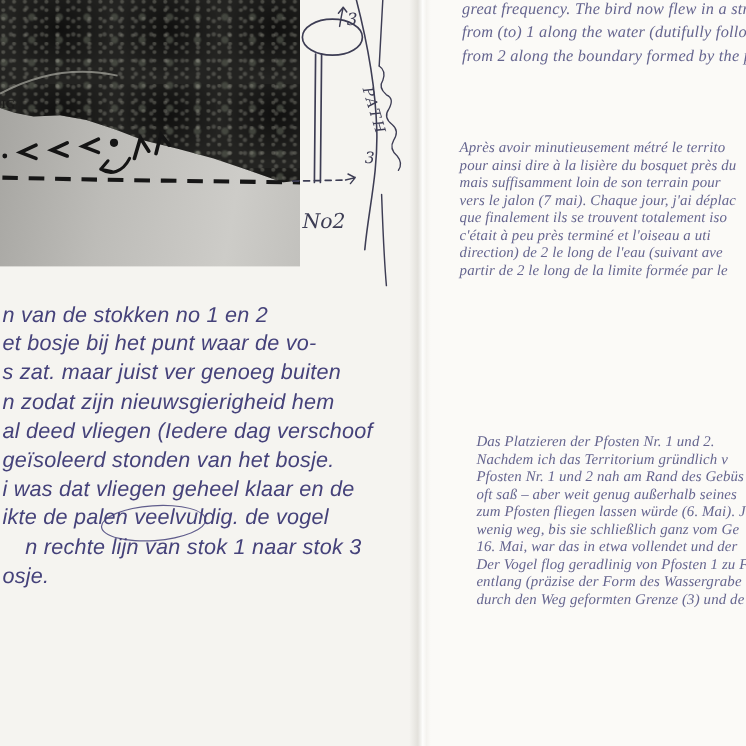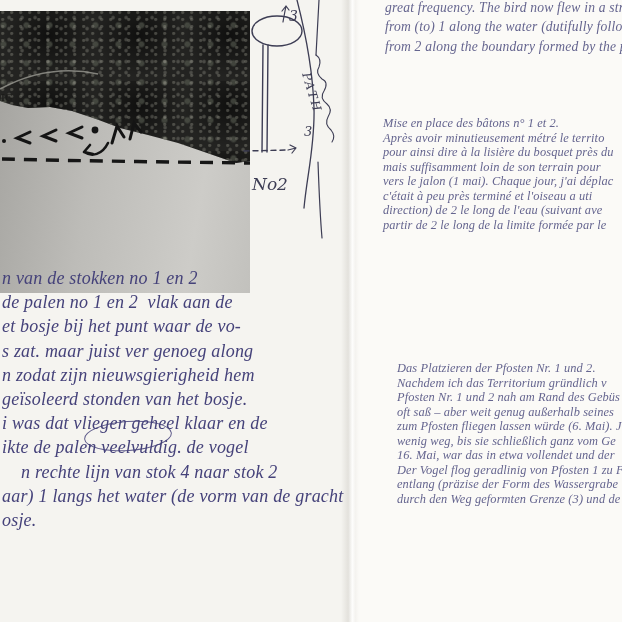--- a/index.html
+++ b/index.html
@@ -17,42 +17,42 @@
     position:absolute;left:341px;top:0;width:18px;height:622px;
     background:linear-gradient(90deg, rgba(120,112,100,0) 0%, rgba(120,112,100,0.14) 40%, rgba(255,255,255,0.7) 62%, rgba(120,112,100,0.05) 80%, rgba(120,112,100,0) 100%);
   }
   .print-block{position:absolute;color:#65658f;font-style:italic;}
   .print-line{display:block;white-space:pre;}
   #english-block{left:385px;top:-2px;font-size:13.6px;line-height:19.4px;letter-spacing:0.2px;}
   #french-block{left:383px;top:116px;font-size:12.4px;line-height:14.5px;letter-spacing:0.1px;}
   #german-block{left:397px;top:361px;font-size:12.4px;line-height:14.5px;letter-spacing:0.1px;}
   
   #photo{
-    position:absolute;left:0;top:11px;width:250px;height:282px;overflow:hidden;
+    position:absolute;left:0;top:0;width:250px;height:222px;overflow:hidden;
     background:linear-gradient(100deg,#a3a29e 0%,#bdbcb8 40%,#cdccc8 78%,#c2c1bd 100%);
   }
   #foliage{
     position:absolute;left:0;top:0;width:250px;height:160px;
     background-color:#232321;
     background-image:
       radial-gradient(circle at 30% 20%, rgba(150,150,138,.38) 1px, transparent 2.2px),
       radial-gradient(circle at 70% 60%, rgba(170,170,158,.30) 1px, transparent 2.5px),
       radial-gradient(circle at 15% 75%, rgba(95,100,88,.55) 2px, transparent 4px),
       radial-gradient(ellipse at 55% 35%, rgba(0,0,0,.55), transparent 65%);
     background-size:9px 7px, 13px 11px, 23px 19px, 90px 70px;
     clip-path:polygon(0 0,250px 0,250px 150px,236px 152px,210px 143px,178px 132px,148px 124px,120px 117px,96px 108px,72px 100px,50px 96px,28px 97px,12px 94px,0 90px);
   }
   #photo-overlay{position:absolute;left:0;top:0;}
   
   #sketch{position:absolute;left:240px;top:0;}
   .sketch-text{font-family:"DejaVu Serif",serif;font-style:italic;fill:#3d3d54;}
   
   #handwriting{
-    position:absolute;left:2px;top:266px;width:352px;
-    color:#45427a;font-family:Liberation Serif, serif;font-style:italic;
+    position:absolute;left:2px;top:250px;width:352px;
+    color:#45427a;font-family:Liberation Sans, sans-serif;font-style:italic;
     font-size:18px;line-height:24.2px;letter-spacing:0.2px;
   }
   .hw-line{display:block;white-space:pre;}
   .hw-line:nth-child(9){margin-left:19px;}
   .hw-line:nth-child(13){font-size:16.5px;}
   #circle-annotation{
     position:absolute;left:84px;top:670px;width:86px;height:28px;
     border:1.6px solid rgba(69,66,122,.85);border-radius:50%;
     transform:rotate(-4deg);
   }
@@ -68,25 +68,25 @@
 
   <div id="english-block" class="print-block">
 
   <span class="print-line">great frequency. The bird now flew in a strai</span>
       <span class="print-line">from (to) 1 along the water (dutifully follow</span>
       <span class="print-line">from 2 along the boundary formed by the pat</span>
     </div>
 
   <div id="french-block" class="print-block">
 
-  <span class="print-line">Mise en place des bâtons n° 1 et 2.</span>
       <span class="print-line">Après avoir minutieusement métré le territo</span>
       <span class="print-line">pour ainsi dire à la lisière du bosquet près du</span>
       <span class="print-line">mais suffisamment loin de son terrain pour</span>
-      <span class="print-line">vers le jalon (1 mai). Chaque jour, j'ai déplac</span>
+      <span class="print-line">vers le jalon (7 mai). Chaque jour, j'ai déplac</span>
+      <span class="print-line">que finalement ils se trouvent totalement iso</span>
       <span class="print-line">c'était à peu près terminé et l'oiseau a uti</span>
       <span class="print-line">direction) de 2 le long de l'eau (suivant ave</span>
       <span class="print-line">partir de 2 le long de la limite formée par le</span>
     </div>
 
   <div id="german-block" class="print-block">
 
   <span class="print-line">Das Platzieren der Pfosten Nr. 1 und 2.</span>
       <span class="print-line">Nachdem ich das Territorium gründlich v</span>
       <span class="print-line">Pfosten Nr. 1 und 2 nah am Rand des Gebüs</span>
@@ -145,26 +145,25 @@
     </g>
     <text class="sketch-text" x="289" y="21" font-size="14">3</text>
     <text class="sketch-text" font-size="12" letter-spacing="2" transform="translate(302,74) rotate(73)">PATH</text>
     <text class="sketch-text" x="304" y="136" font-size="13">3</text>
     <text class="sketch-text" x="252" y="190" font-size="17">No2</text>
   </svg>
 
   <div id="handwriting">
 
   <span class="hw-line">n van de stokken no 1 en 2</span>
-      <span class="hw-line">de palen no 1 en 2  vlak aan de</span>
       <span class="hw-line">et bosje bij het punt waar de vo-</span>
-      <span class="hw-line">s zat. maar juist ver genoeg along</span>
+      <span class="hw-line">s zat. maar juist ver genoeg buiten</span>
       <span class="hw-line">n zodat zijn nieuwsgierigheid hem</span>
+      <span class="hw-line">al deed vliegen (Iedere dag verschoof</span>
       <span class="hw-line">geïsoleerd stonden van het bosje.</span>
       <span class="hw-line">i was dat vliegen geheel klaar en de</span>
       <span class="hw-line">ikte de palen veelvuldig. de vogel</span>
-      <span class="hw-line">n rechte lijn van stok 4 naar stok 2</span>
-      <span class="hw-line">aar) 1 langs het water (de vorm van de gracht</span>
+      <span class="hw-line">n rechte lijn van stok 1 naar stok 3</span>
       <span class="hw-line">osje.</span>
     </div>
   <div id="circle-annotation" style="top:421px;"></div>
 
 </div>
 
 </body></html>

